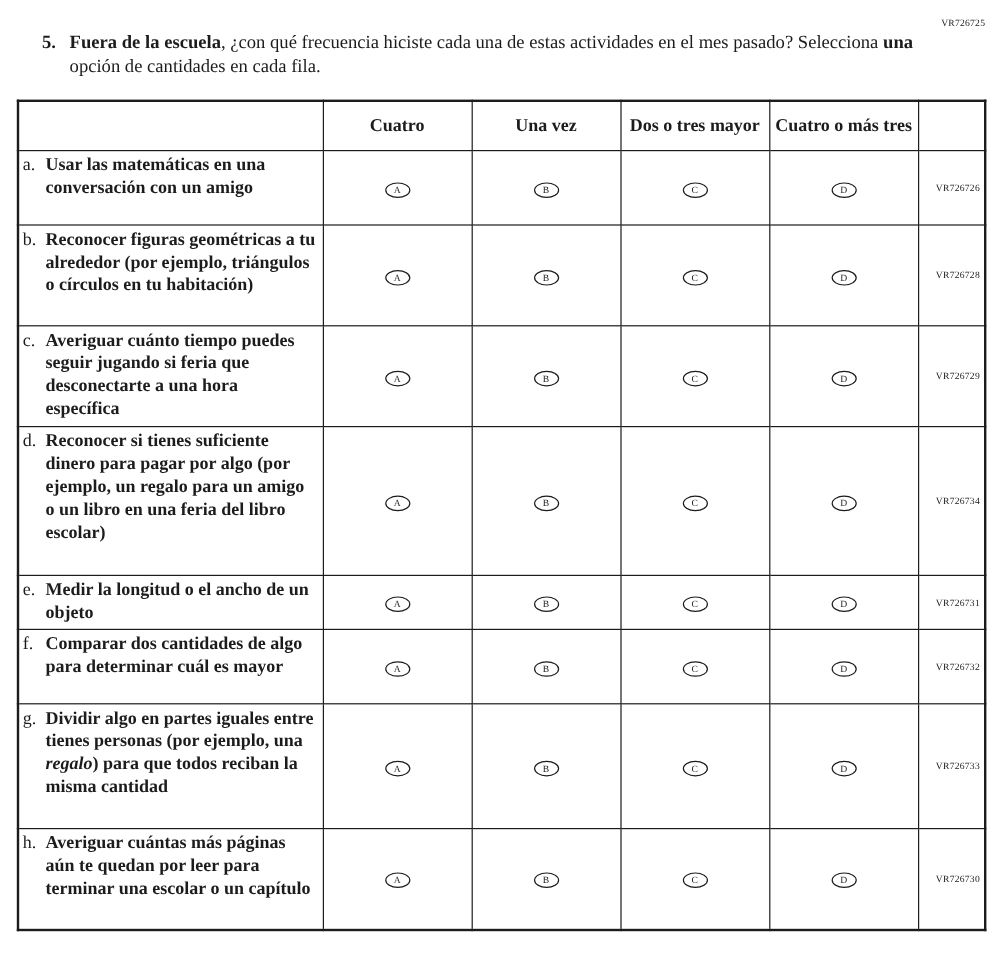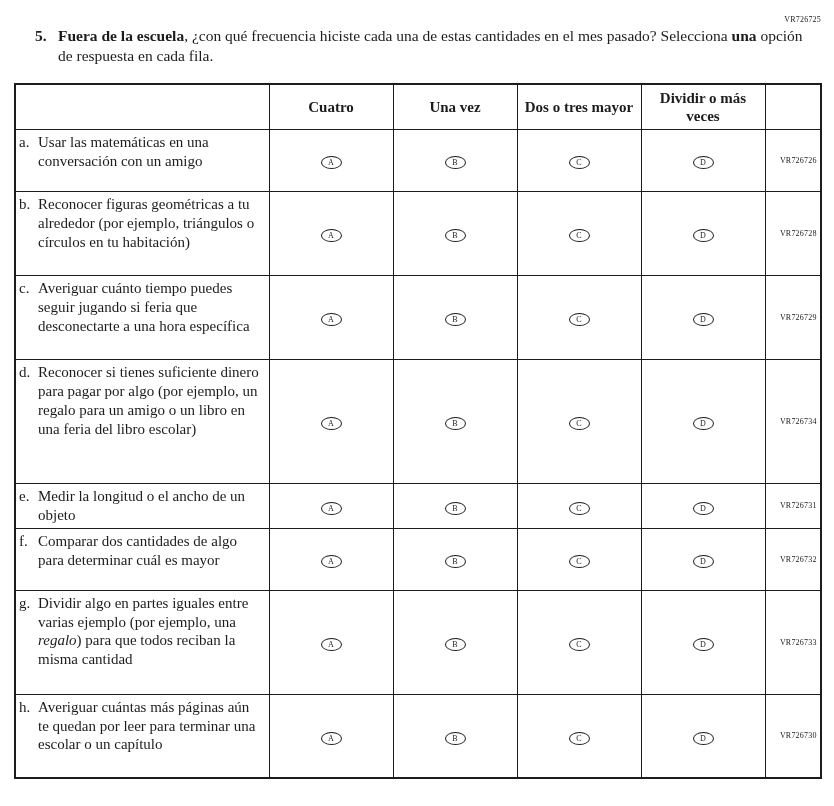--- a/index.html
+++ b/index.html
@@ -54,21 +54,21 @@
     line-height: 1.2;
   }
   tr.hdr { height: 42px; }
   td.activity {
     font-size: 15px;
     vertical-align: top;
     padding: 3px 5px 3px 3px;
   }
   .activity-inner { display: flex; line-height: 1.26; }
   .letter { width: 19px; flex-shrink: 0; }
-  .atext { flex: 1; }
+  .atext { flex: 1; font-weight: bold; }
   .atext i { font-style: italic; }
   td.opt {
     text-align: center;
     vertical-align: middle;
   }
   .bubble {
     display: inline-block;
     width: 21px;
     height: 13px;
     line-height: 12px;
@@ -94,39 +94,39 @@
   tr.r-g { height: 104px; }
   tr.r-h { height: 84px; }
 </style>
 </head>
 <body>
 
 <div class="top-code">VR726725</div>
 
 <div class="question">
   <span class="qnum">5.</span>
-  <span class="qtext"><span class="b">Fuera de la escuela</span><span>, ¿con qué frecuencia hiciste cada una de estas cantidades en el mes pasado? Selecciona </span><span class="b">una</span><span> opción de respuesta en cada fila.</span></span>
+  <span class="qtext"><span class="b">Fuera de la escuela</span><span>, ¿con qué frecuencia hiciste cada una de estas actividades en el mes pasado? Selecciona </span><span class="b">una</span><span> opción de cantidades en cada fila.</span></span>
 </div>
 
 <table class="grid">
   <colgroup>
     <col style="width:254px">
     <col style="width:124px">
     <col style="width:124px">
     <col style="width:124px">
     <col style="width:124px">
     <col style="width:56px">
   </colgroup>
   <tbody>
       <tr class="hdr">
     <th class="colhead"></th>
     <th class="colhead">Cuatro</th>
     <th class="colhead">Una vez</th>
     <th class="colhead">Dos o tres mayor</th>
-    <th class="colhead">Dividir o más veces</th>
+    <th class="colhead">Cuatro o más tres</th>
     <th class="colhead"></th>
   </tr>
 
   <tr class="r-a">
     <td class="activity">
       <div class="activity-inner">
         <span class="letter">a.</span>
         <span class="atext"><span>Usar las matemáticas en una conversación con un amigo</span><i></i><span></span></span>
       </div>
     </td>
@@ -204,21 +204,21 @@
     <td class="opt"><span class="bubble">B</span></td>
     <td class="opt"><span class="bubble">C</span></td>
     <td class="opt"><span class="bubble">D</span></td>
     <td class="code">VR726732</td>
   </tr>
 
   <tr class="r-g">
     <td class="activity">
       <div class="activity-inner">
         <span class="letter">g.</span>
-        <span class="atext"><span>Dividir algo en partes iguales entre varias ejemplo (por ejemplo, una </span><i>regalo</i><span>) para que todos reciban la misma cantidad</span></span>
+        <span class="atext"><span>Dividir algo en partes iguales entre tienes personas (por ejemplo, una </span><i>regalo</i><span>) para que todos reciban la misma cantidad</span></span>
       </div>
     </td>
     <td class="opt"><span class="bubble">A</span></td>
     <td class="opt"><span class="bubble">B</span></td>
     <td class="opt"><span class="bubble">C</span></td>
     <td class="opt"><span class="bubble">D</span></td>
     <td class="code">VR726733</td>
   </tr>
 
   <tr class="r-h">

